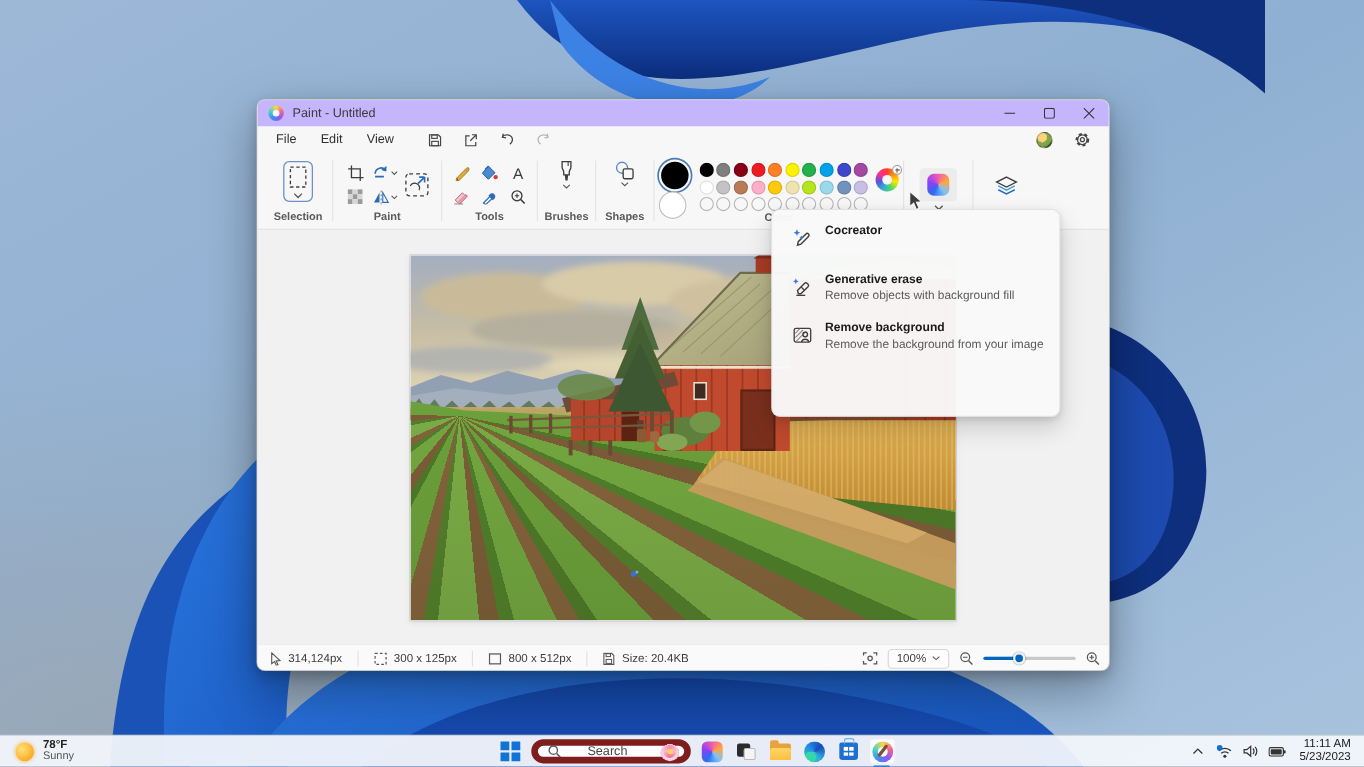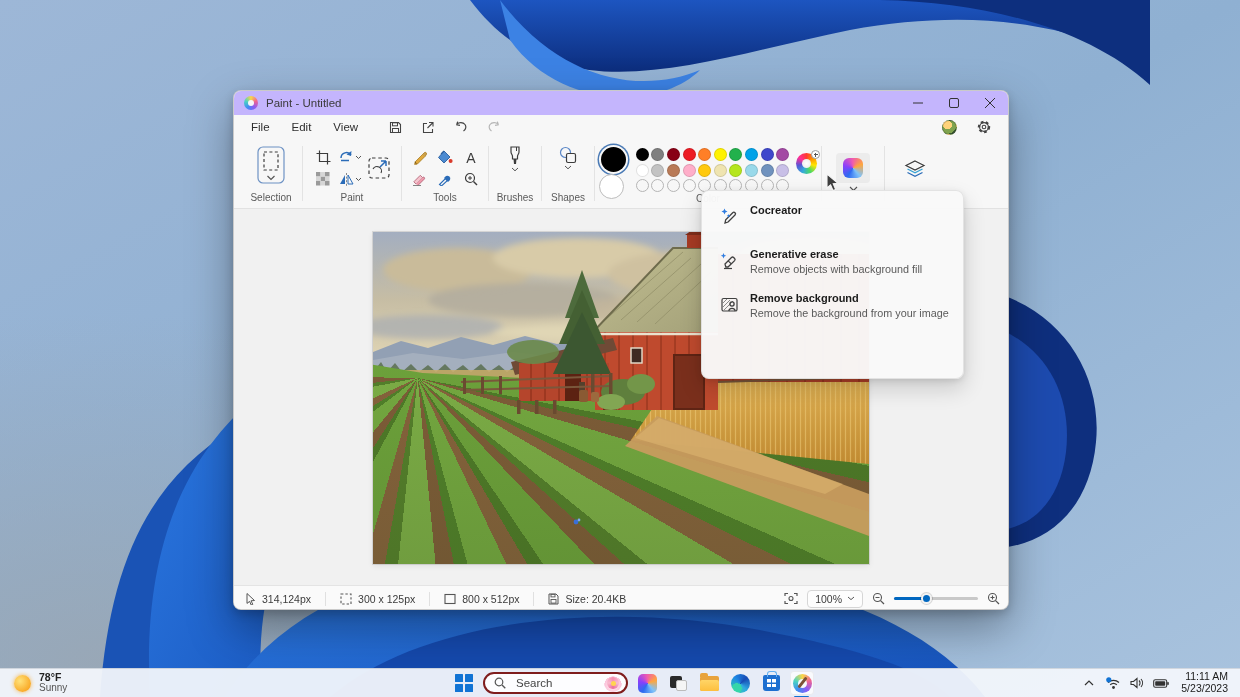--- a/index.html
+++ b/index.html
@@ -16,22 +16,22 @@
     display:flex;align-items:center;z-index:40;}
   .weather{position:absolute;left:8px;display:flex;align-items:center;gap:8px;height:33px;padding:0 6px;border-radius:4px;}
   .sun{width:17px;height:17px;border-radius:50%;background:radial-gradient(circle at 35% 35%,#ffe27a,#f9a825 75%);box-shadow:0 0 4px rgba(249,168,37,.8);}
   .weather-text{display:flex;flex-direction:column;line-height:1.05;}
   .weather-text .t{font-size:10.5px;color:#222;font-weight:700;}
   .weather-text .c{font-size:10px;color:#555;}
   .tb-center{position:absolute;left:452px;display:flex;align-items:center;gap:7px;height:29px;}
   .tb-btn{width:24px;height:24px;border-radius:4px;display:flex;align-items:center;justify-content:center;position:relative;}
   .start-grid{display:grid;grid-template-columns:8px 8px;grid-template-rows:8px 8px;gap:1.5px;}
   .start-grid div{background:#1173d4;border-radius:.5px;}
-  .search-pill{height:22px;width:145px;background:rgba(255,255,255,.9);border:2px solid #7f1d1d;border-radius:12px;
-    display:flex;align-items:center;padding:0 4px 0 9px;gap:10px;}
+  .search-pill{height:22px;width:145px;background:rgba(255,255,255,.9);border:6px solid #7f1d1d;border-radius:12px;
+    display:flex;align-items:center;padding:0 4px 0 9px;gap:24px;}
   .search-pill .label{font-size:11.5px;color:#454545;flex:1;}
   .flower{width:18px;height:18px;border-radius:50%;background:radial-gradient(circle at 50% 62%,#ffd9e6 0 30%,#f9c1d9 60%,transparent 62%);position:relative;overflow:hidden;}
   .flower:before{content:"";position:absolute;inset:3px;border-radius:50%;
     background:conic-gradient(#f48fb1,#f8bbd0,#ec6f9e,#f8bbd0,#f48fb1);}
   .flower:after{content:"";position:absolute;left:6.5px;top:6.5px;width:5px;height:5px;border-radius:50%;background:#ffd54f;}
   .icon-copilot{width:19px;height:19px;border-radius:5px;
     background:conic-gradient(from 140deg,#7fc2f9,#2e6bf0,#8a3ffc,#ef5ab0,#ffa63d,#7fc2f9);}
   .icon-taskview{position:relative;width:17px;height:15px;}
   .icon-taskview .b1{position:absolute;left:0;top:0;width:12px;height:12px;background:#2a2a2a;border-radius:2px;}
   .icon-taskview .b2{position:absolute;right:0;bottom:0;width:11px;height:11px;background:#f5f5f5;border:1px solid #bbb;border-radius:2px;}
@@ -72,21 +72,21 @@
   .menubar{height:24px;display:flex;align-items:center;padding:0 12px 0 6px;background:#f7f7f7;}
   .menu-item{font-size:11.5px;color:#2f2f2f;padding:3px 11px;border-radius:4px;text-align:right;}
   .mb-icons{display:flex;align-items:center;gap:9px;margin-left:14px;}
   .mb-icon{width:24px;height:20px;display:flex;align-items:center;justify-content:center;border-radius:4px;}
   .mb-right{margin-left:auto;display:flex;align-items:center;gap:15px;}
   .avatar{width:15px;height:15px;border-radius:50%;background:radial-gradient(circle at 35% 30%,#ffd37a 0 35%,#7fa34e 36% 70%,#3c5a33 71%);border:1px solid rgba(0,0,0,.2);}
 
   .ribbon{height:70px;display:flex;align-items:stretch;padding:0 0 0 8px;background:#f7f7f7;border-bottom:1px solid #e2e2e2;position:relative;}
   .rgroup{display:flex;flex-direction:column;align-items:center;padding-top:7px;}
   .rgroup .icons{flex:1;display:flex;align-items:flex-start;justify-content:center;}
-  .rgroup .glabel{font-size:10px;color:#5a5a5a;padding-bottom:5px;}
+  .rgroup .glabel{font-size:10px;color:#5a5a5a;padding-bottom:5px;font-weight:bold;}
   .rsep{width:1px;background:#e3e3e3;margin:7px 2px 7px 2px;}
   .g-selection{width:58px;}
   .g-image{width:94px;}
   .g-image .icons{display:grid;grid-template-columns:26px 28px 30px;grid-template-rows:22px 22px;align-items:center;justify-items:center;}
   .g-tools{width:82px;}
   .g-tools .icons{display:grid;grid-template-columns:26px 26px 26px;grid-template-rows:22px 22px;align-items:center;justify-items:center;}
   .g-brushes{width:48px;}
   .g-shapes{width:48px;}
   .col-icon{display:flex;flex-direction:column;align-items:center;gap:1px;}
   .tool{display:flex;align-items:center;justify-content:center;width:24px;height:20px;border-radius:3px;}

